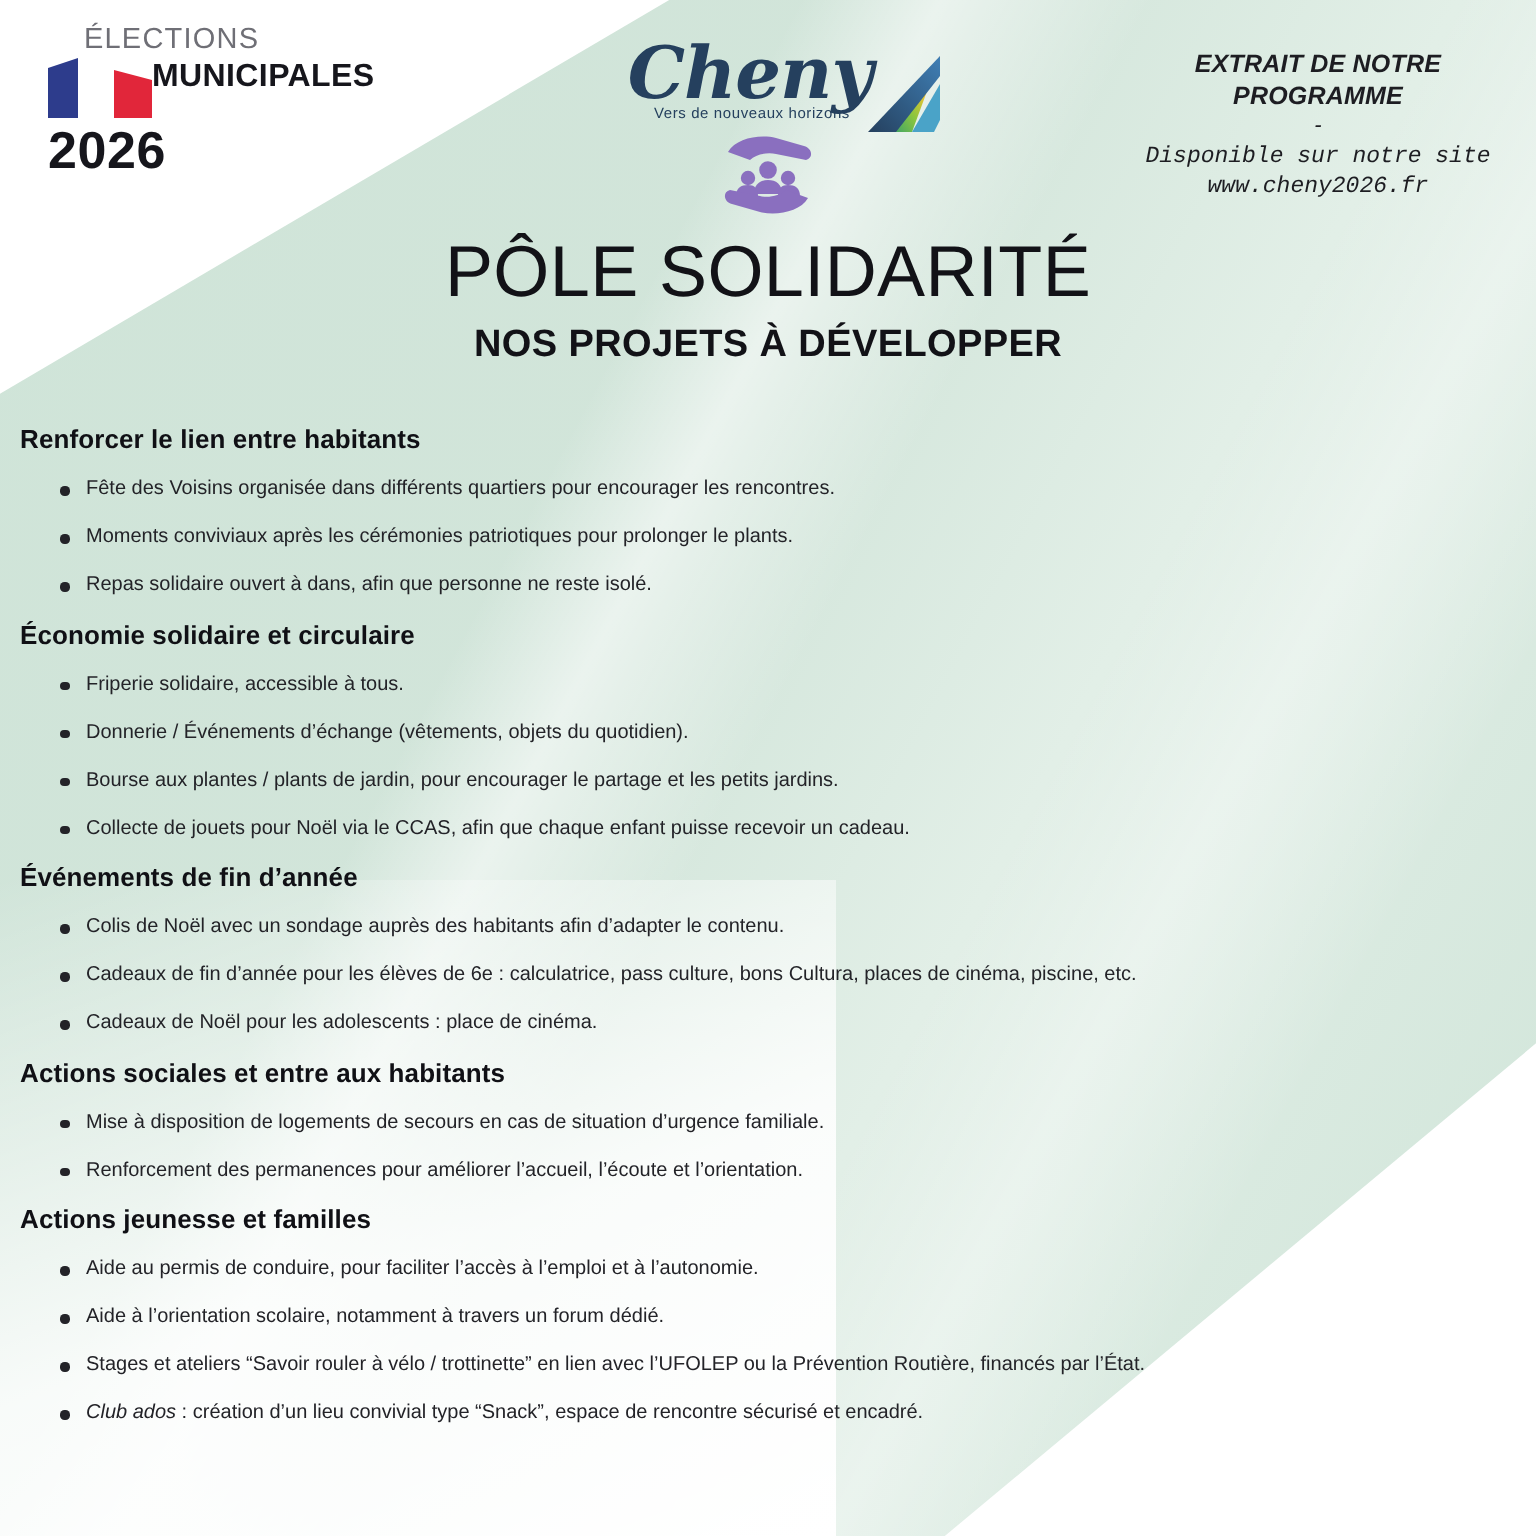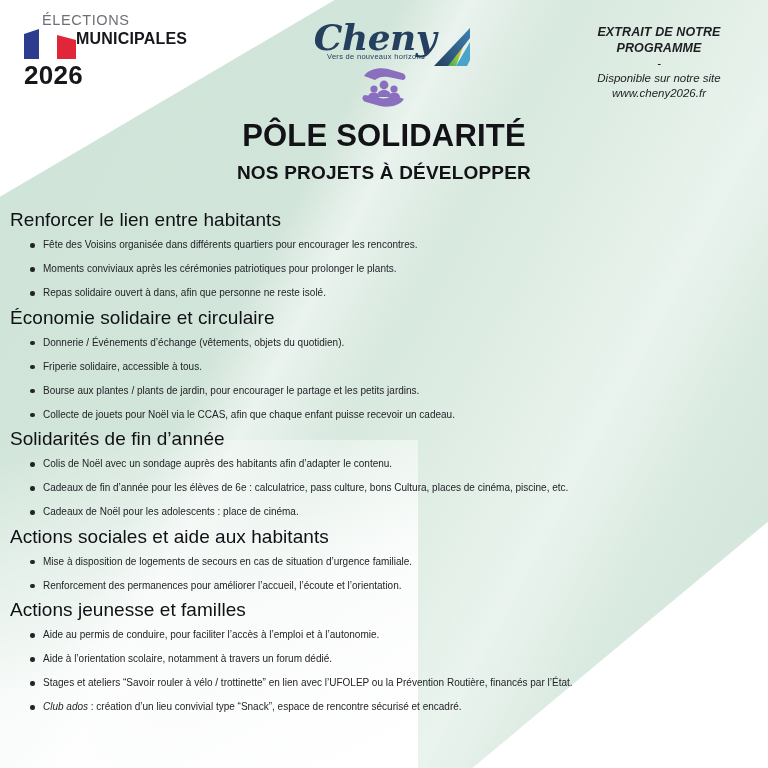--- a/index.html
+++ b/index.html
@@ -189,30 +189,31 @@
   }
   .extract-dash {
     font-size: 11px;
     font-style: italic;
     line-height: 15px;
   }
   .extract-sub {
     font-size: 11.5px;
     font-style: italic;
     line-height: 15px;
+    font-family: Liberation Mono, monospace;
   }
 
   
   .titles {
     text-align: center;
     margin-top: 6px;
   }
   .main-title {
-    font-size: 31px;
-    font-weight: 700;
+    font-size: 36px;
+    font-weight: 400;
     color: #121217;
     letter-spacing: 0.2px;
     line-height: 36px;
     margin: 0;
   }
   .sub-title {
     font-size: 19px;
     font-weight: 700;
     color: #121217;
     letter-spacing: 0.2px;
@@ -221,22 +222,22 @@
     text-align: center;
   }
 
   
   .sections {
     margin-top: 22px;
     padding: 0 14px 0 10px;
   }
   .section { margin-bottom: 1px; }
   .section-heading {
-    font-size: 19px;
-    font-weight: 400;
+    font-size: 13px;
+    font-weight: 700;
     color: #101015;
     line-height: 24px;
     margin: 0 0 1px 0;
     letter-spacing: 0.05px;
   }
   ul.bullets {
     list-style: none;
     margin: 0;
     padding: 0;
   }
@@ -342,38 +343,38 @@
         <ul class="bullets">
           <li>Fête des Voisins organisée dans différents quartiers pour encourager les rencontres.</li>
           <li>Moments conviviaux après les cérémonies patriotiques pour prolonger le plants.</li>
           <li>Repas solidaire ouvert à dans, afin que personne ne reste isolé.</li>
         </ul>
       </div>
 
       <div class="section">
         <div class="section-heading">Économie solidaire et circulaire</div>
         <ul class="bullets">
+          <li>Friperie solidaire, accessible à tous.</li>
           <li>Donnerie / Événements d’échange (vêtements, objets du quotidien).</li>
-          <li>Friperie solidaire, accessible à tous.</li>
           <li>Bourse aux plantes / plants de jardin, pour encourager le partage et les petits jardins.</li>
           <li>Collecte de jouets pour Noël via le CCAS, afin que chaque enfant puisse recevoir un cadeau.</li>
         </ul>
       </div>
 
       <div class="section">
-        <div class="section-heading">Solidarités de fin d’année</div>
+        <div class="section-heading">Événements de fin d’année</div>
         <ul class="bullets">
           <li>Colis de Noël avec un sondage auprès des habitants afin d’adapter le contenu.</li>
           <li>Cadeaux de fin d’année pour les élèves de 6e : calculatrice, pass culture, bons Cultura, places de cinéma, piscine, etc.</li>
           <li>Cadeaux de Noël pour les adolescents : place de cinéma.</li>
         </ul>
       </div>
 
       <div class="section">
-        <div class="section-heading">Actions sociales et aide aux habitants</div>
+        <div class="section-heading">Actions sociales et entre aux habitants</div>
         <ul class="bullets">
           <li>Mise à disposition de logements de secours en cas de situation d’urgence familiale.</li>
           <li>Renforcement des permanences pour améliorer l’accueil, l’écoute et l’orientation.</li>
         </ul>
       </div>
 
       <div class="section">
         <div class="section-heading">Actions jeunesse et familles</div>
         <ul class="bullets">
           <li>Aide au permis de conduire, pour faciliter l’accès à l’emploi et à l’autonomie.</li>

